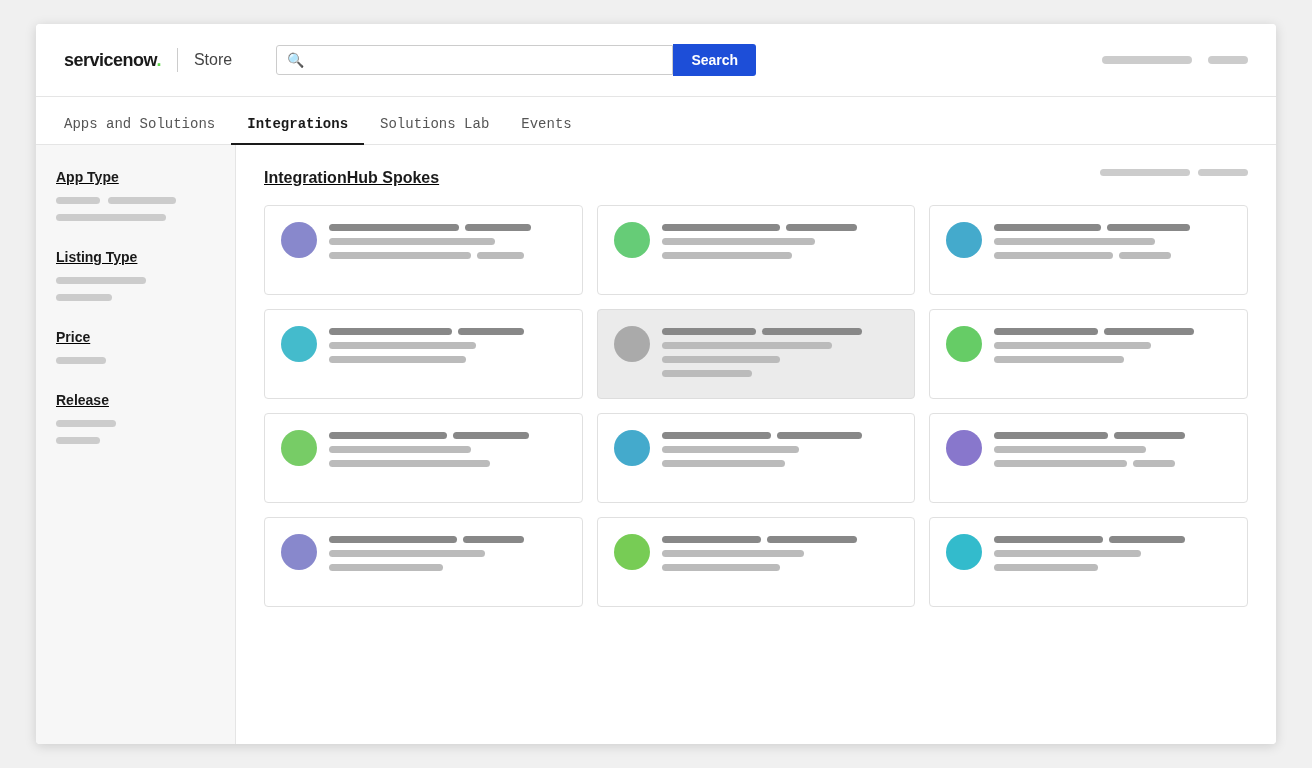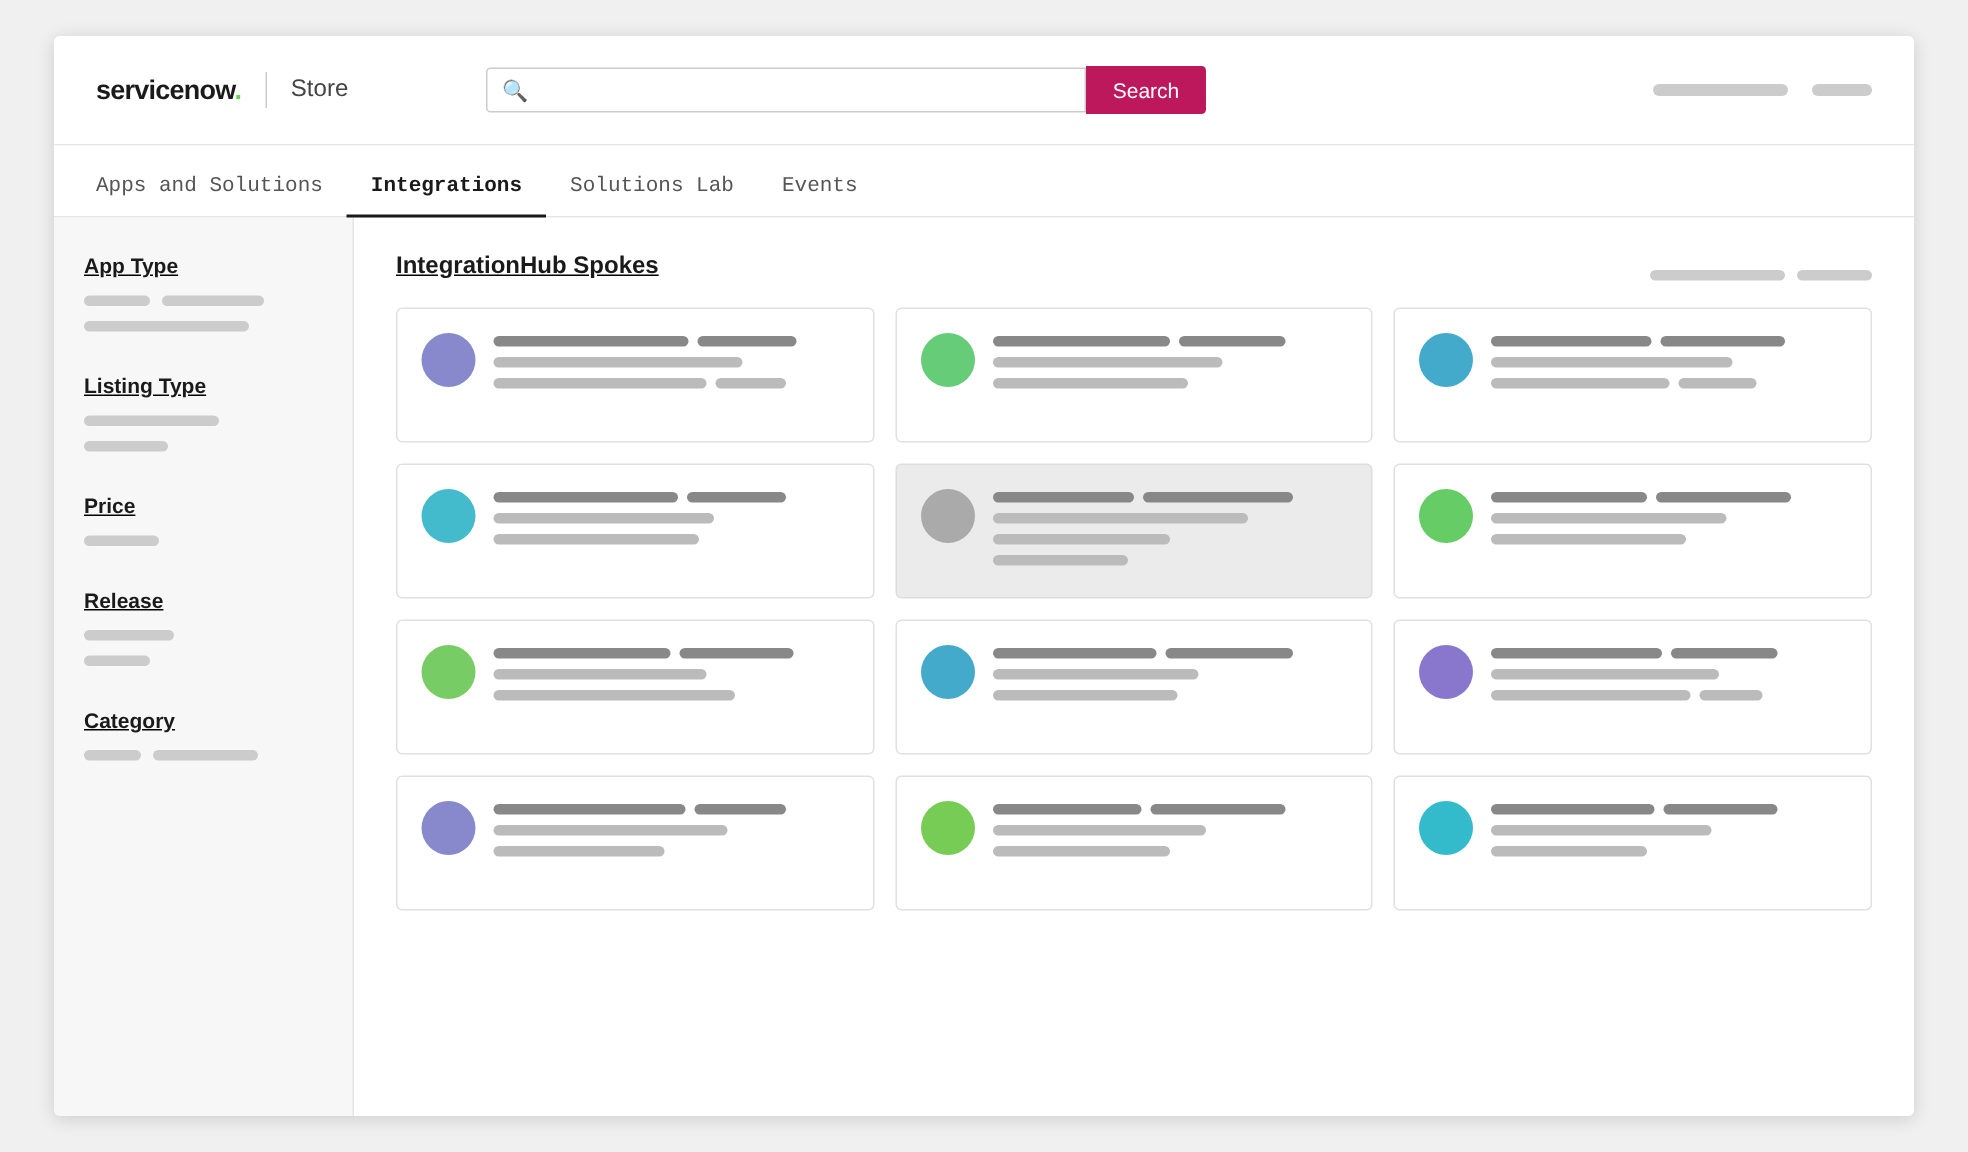--- a/index.html
+++ b/index.html
@@ -32,21 +32,20 @@
 
     
     .header {
       display: flex;
       align-items: center;
       padding: 0 28px;
       height: 73px;
       border-bottom: 1px solid #e5e5e5;
       background: #fff;
       flex-shrink: 0;
-      gap: 48px;
     }
     .logo-area {
       display: flex;
       align-items: center;
       margin-right: 24px;
     }
     .logo-text {
       font-size: 18px;
       font-weight: 700;
       color: #1a1a1a;
@@ -89,28 +88,28 @@
     }
     .search-input {
       border: none;
       outline: none;
       font-size: 14px;
       color: #333;
       background: transparent;
       width: 100%;
     }
     .search-btn {
-      background: #be185d;
+      background: #1d4ed8;
       color: #fff;
       border: none;
       padding: 8px 18px;
       font-size: 14px;
       border-radius: 0 3px 3px 0;
       cursor: pointer;
-      font-weight: 400;
+      font-weight: 700;
     }
     .header-right {
       margin-left: auto;
       display: flex;
       align-items: center;
       gap: 16px;
     }
     .header-placeholder-bar {
       height: 8px;
       border-radius: 4px;
@@ -196,21 +195,21 @@
 
     
     .main-content {
       flex: 1;
       padding: 24px 28px;
       overflow-y: auto;
       background: #fff;
     }
     .section-header {
       display: flex;
-      align-items: flex-end;
+      align-items: flex-start;
       justify-content: space-between;
       margin-bottom: 18px;
     }
     .section-title {
       font-size: 16px;
       font-weight: 600;
       color: #1a1a1a;
     }
     .section-header-bars {
       display: flex;
@@ -321,27 +320,20 @@
           <div class="sidebar-title">Price</div>
           <div class="sidebar-bar" style="width:50px;"></div>
         </div>
 
         <div class="sidebar-section">
           <div class="sidebar-title">Release</div>
           <div class="sidebar-bar" style="width:60px;"></div>
           <div class="sidebar-bar" style="width:44px;"></div>
         </div>
 
-        <div class="sidebar-section">
-          <div class="sidebar-title">Category</div>
-          <div class="sidebar-bar-row">
-            <div class="sidebar-bar" style="width:38px;"></div>
-            <div class="sidebar-bar" style="width:70px;"></div>
-          </div>
-        </div>
       </div>
 
       <div class="main-content">
         <div class="section-header">
           <div class="section-title">IntegrationHub Spokes</div>
           <div class="section-header-bars">
             <div class="section-bar" style="width:90px;"></div>
             <div class="section-bar" style="width:50px;"></div>
           </div>
         </div>

